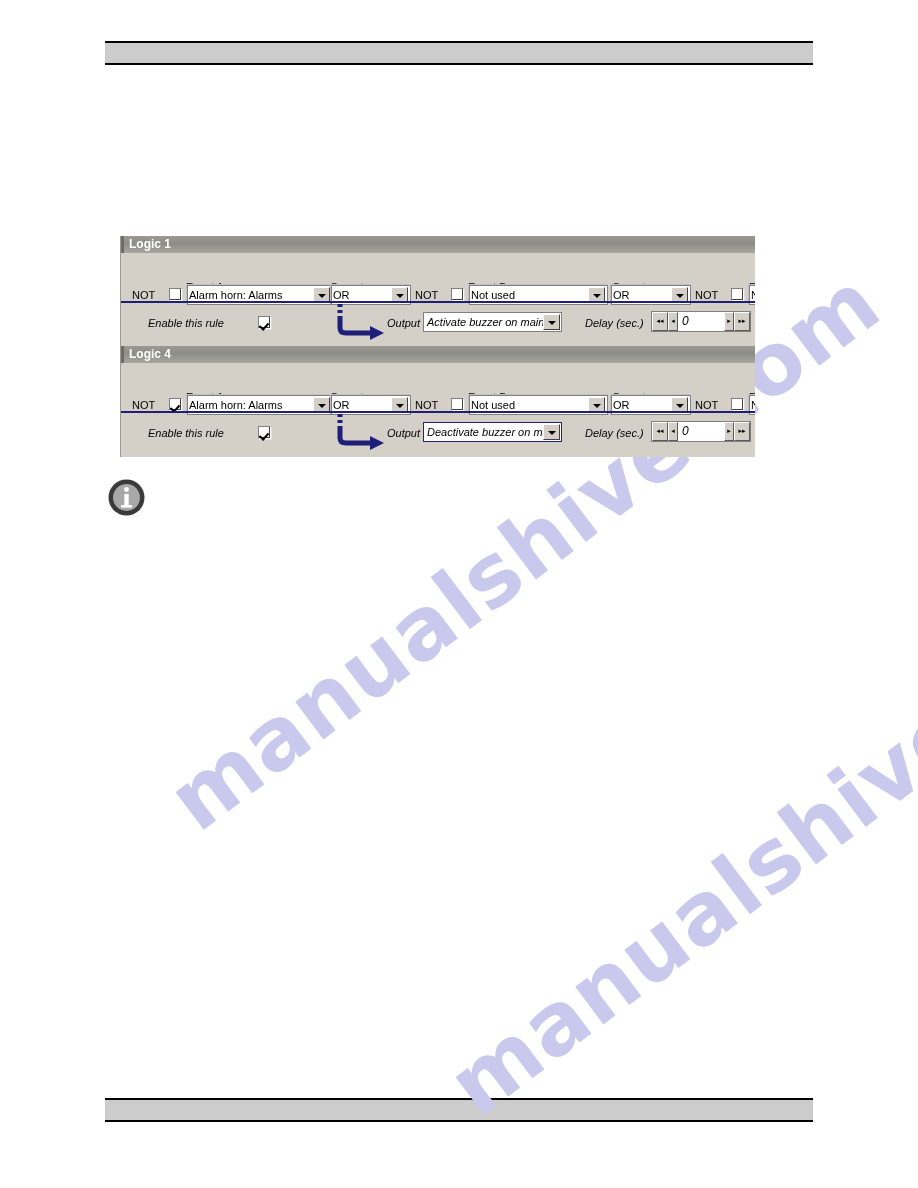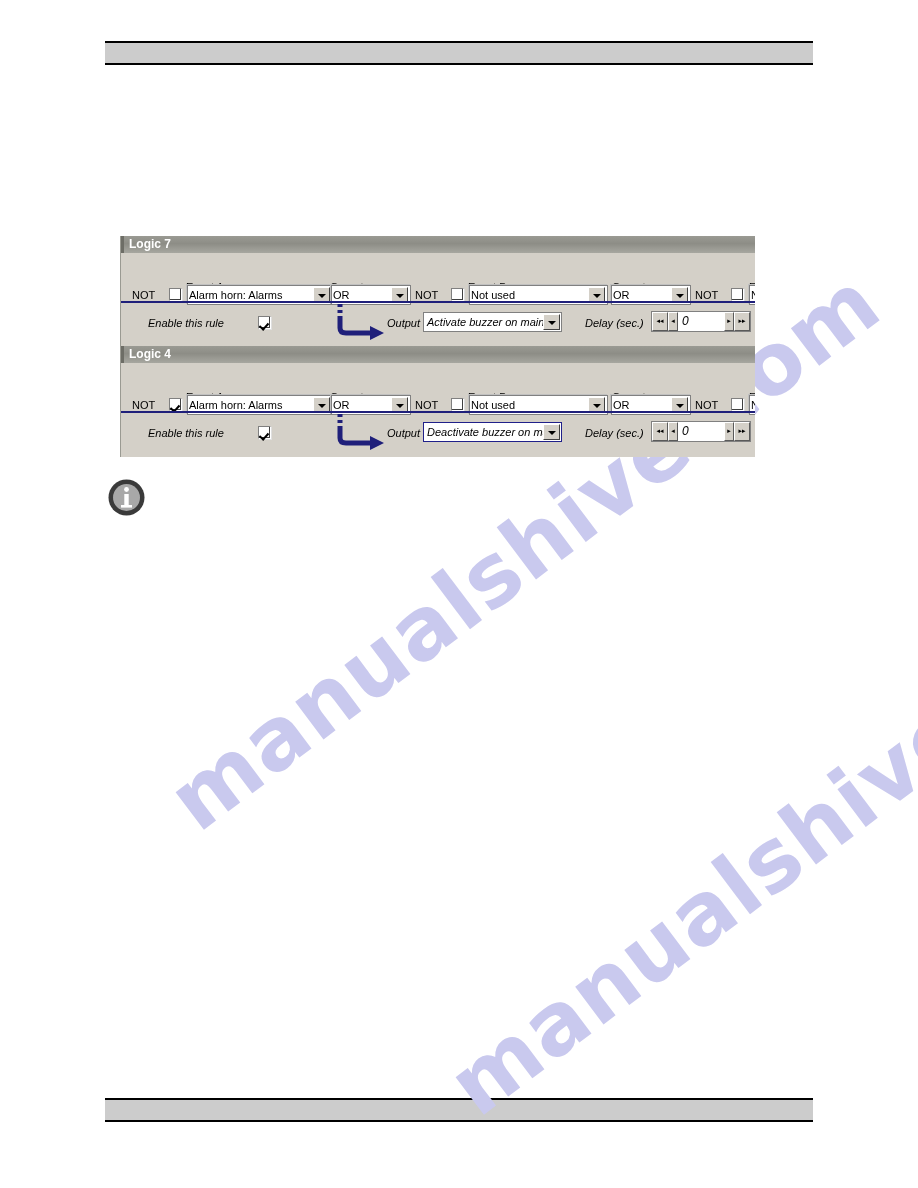--- a/index.html
+++ b/index.html
@@ -307,21 +307,21 @@
 
 <div class="page-rule" id="header-rule"></div>
 <div class="page-rule" id="footer-rule"></div>
 
 <div class="watermark" id="watermark-1">manualshive.com</div>
 <div class="watermark" id="watermark-2">manualshive.com</div>
 
 <div id="logic-screenshot">
 
   <div class="logic-group">
-    <div class="group-title">Logic 7</div>
+    <div class="group-title">Logic 1</div>
 
     <div class="cond-row">
       <div class="not-label" style="left:11px;">NOT</div>
       <div class="wincheck" style="left:48px;"></div>
       <div class="col-label" style="left:65px;">Event A</div>
       <div class="wincombo" style="left:66px; width:146px;">
         <span class="combo-text">Alarm horn: Alarms</span>
         <span class="combo-btn"></span>
       </div>
       <div class="col-label" style="left:209px;">Operator</div>

